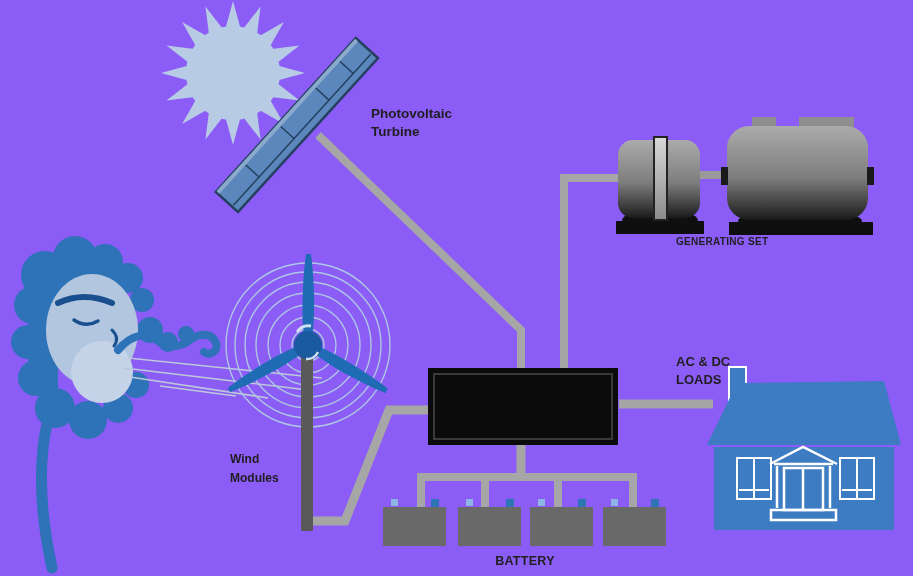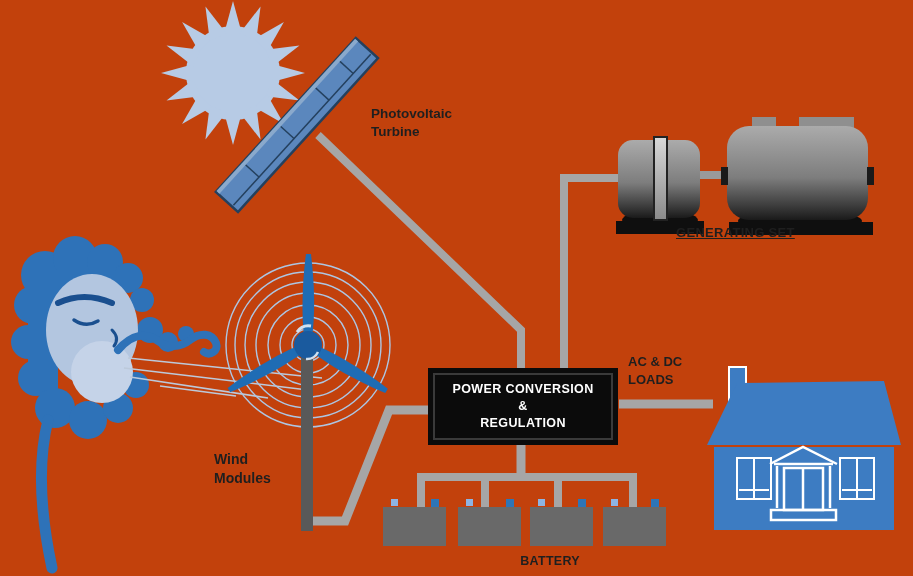--- a/index.html
+++ b/index.html
@@ -1,29 +1,29 @@
 <!DOCTYPE html>
 <html><head>
 <meta charset="utf-8">
 <style>
   html,body{margin:0;padding:0;background:#fff;}
   #canvas{
-    position:relative;width:913px;height:576px;background:#c2410c;
+    position:relative;width:913px;height:576px;background:#8b5cf6;
     overflow:hidden;font-family:"Liberation Sans",sans-serif;
   }
   #art{position:absolute;left:0;top:0;}
   .label{
     position:absolute;font-family:"Liberation Sans",sans-serif;
     font-weight:bold;color:#1f1f1f;white-space:nowrap;
   }
   .lbl-pv{left:371px;top:105px;font-size:13.5px;line-height:18px;}
-  .lbl-gen{left:676px;top:225px;font-size:13px;letter-spacing:.3px;text-decoration:underline;}
-  .lbl-loads{left:628px;top:353px;font-size:13px;line-height:18px;}
-  .lbl-wind{left:214px;top:450px;font-size:14px;line-height:19px;}
-  .lbl-batt{left:470px;top:554px;width:110px;text-align:right;font-size:12.5px;letter-spacing:.3px;}
+  .lbl-gen{left:676px;top:236px;font-size:10px;letter-spacing:.3px;}
+  .lbl-loads{left:676px;top:353px;font-size:13px;line-height:18px;}
+  .lbl-wind{left:230px;top:450px;font-size:12px;line-height:19px;}
+  .lbl-batt{left:470px;top:554px;width:110px;text-align:center;font-size:12.5px;letter-spacing:.3px;}
   .power-box-text{
     position:absolute;left:428px;top:368px;width:190px;height:77px;
     display:flex;flex-direction:column;align-items:center;justify-content:center;
     color:#ffffff;font-weight:bold;font-size:12.5px;line-height:17px;
     text-align:center;letter-spacing:.4px;
   }
 </style>
 </head>
 <body>
 
@@ -236,19 +236,14 @@
   <div>LOADS</div>
 </div>
 
 <div class="label lbl-wind">
   <div>Wind</div>
   <div>Modules</div>
 </div>
 
 <div class="label lbl-batt">BATTERY</div>
 
-<div class="power-box-text">
-  <div>POWER CONVERSION</div>
-  <div>&amp;</div>
-  <div>REGULATION</div>
-</div>
 
 </div>
 
 </body></html>

